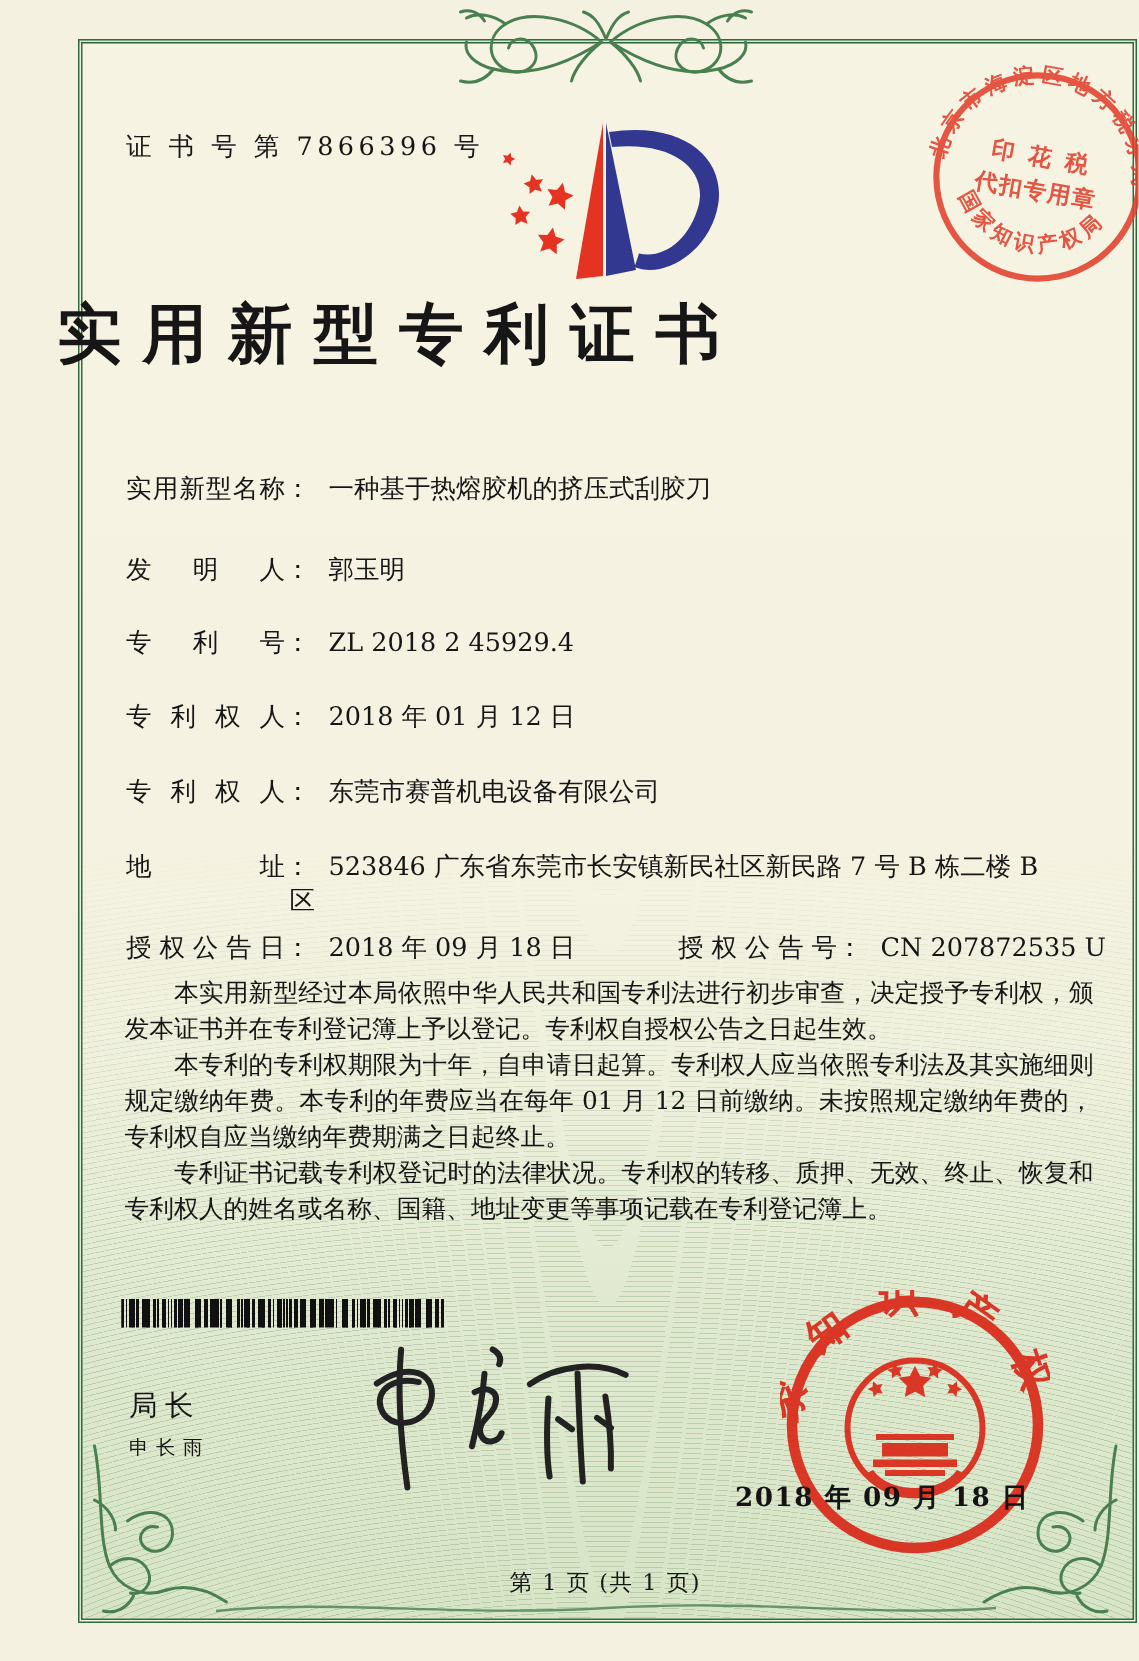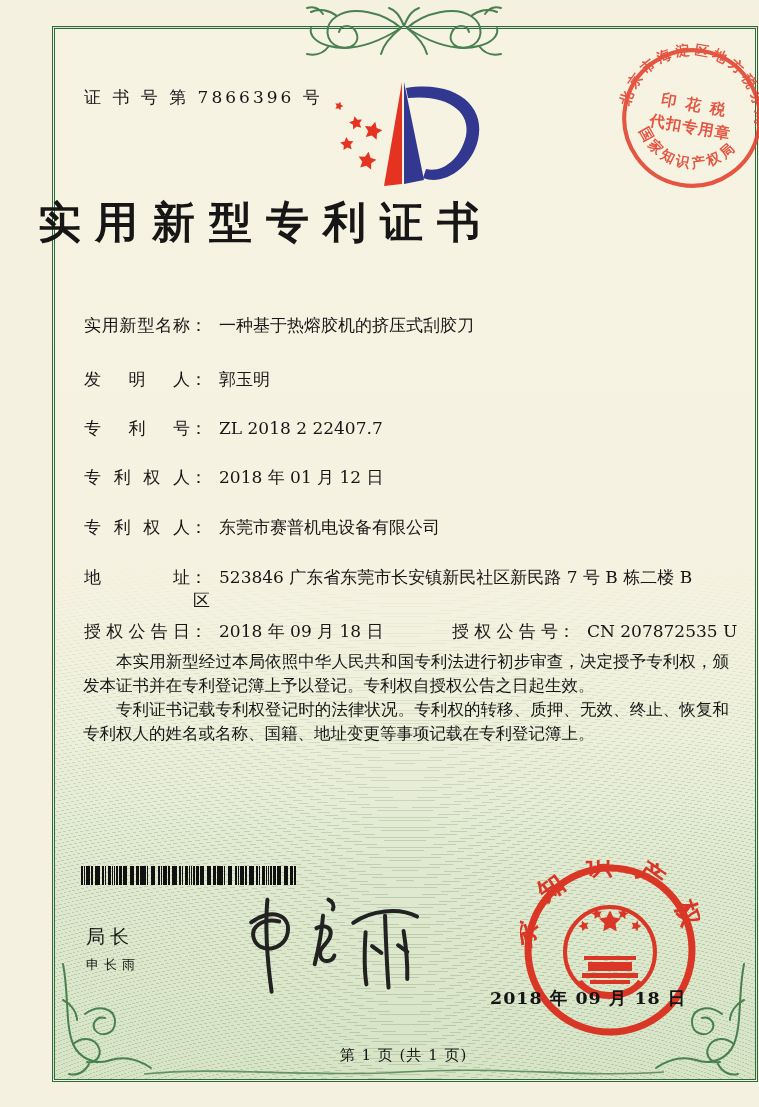--- a/index.html
+++ b/index.html
@@ -152,40 +152,41 @@
 
   <div class="title">实用新型专利证书</div>
 
   <div class="frow" style="top:314px">
     <span class="flabel">实用新型名称</span><span>：</span><span class="fvalue">一种基于热熔胶机的挤压式刮胶刀</span>
   </div>
   <div class="frow" style="top:368px">
     <span class="flabel">发明人</span><span>：</span><span class="fvalue">郭玉明</span>
   </div>
   <div class="frow" style="top:417px">
-    <span class="flabel">专利号</span><span>：</span><span class="fvalue">ZL 2018 2 22407.7</span>
+    <span class="flabel">专利号</span><span>：</span><span class="fvalue">ZL 2018 2 45929.4</span>
   </div>
   <div class="frow" style="top:466px">
     <span class="flabel">专利权人</span><span>：</span><span class="fvalue">2018 年 01 月 12 日</span>
   </div>
   <div class="frow" style="top:516px">
     <span class="flabel">专利权人</span><span>：</span><span class="fvalue">东莞市赛普机电设备有限公司</span>
   </div>
   <div class="frow" style="top:566px">
     <span class="flabel">地址</span><span>：</span><span class="fvalue addr-val"><span>523846 广东省东莞市长安镇新民社区新民路 7 号 B 栋二楼 B</span><br><span class="addr-l2">区</span></span>
   </div>
   <div class="frow" style="top:620px">
     <span class="flabel">授权公告日</span><span>：</span><span class="fvalue">2018 年 09 月 18 日</span>
     <span class="grant-right">
       <span class="flabel">授权公告号</span><span>：</span><span class="fvalue">CN 207872535 U</span>
     </span>
   </div>
 
   <div class="paras">
     <p>本实用新型经过本局依照中华人民共和国专利法进行初步审查，决定授予专利权，颁发本证书并在专利登记簿上予以登记。专利权自授权公告之日起生效。</p>
+    <p>本专利的专利权期限为十年，自申请日起算。专利权人应当依照专利法及其实施细则规定缴纳年费。本专利的年费应当在每年 01 月 12 日前缴纳。未按照规定缴纳年费的，专利权自应当缴纳年费期满之日起终止。</p>
     <p>专利证书记载专利权登记时的法律状况。专利权的转移、质押、无效、终止、恢复和专利权人的姓名或名称、国籍、地址变更等事项记载在专利登记簿上。</p>
   </div>
 
   <div class="barcode"></div>
 
   <div class="director-title">局长</div>
   <div class="director-name">申长雨</div>
 
   <svg class="signature" width="210" height="105" viewBox="0 0 210 105">
     <path d="M55,6 C52,30 52,60 56,98"></path>

